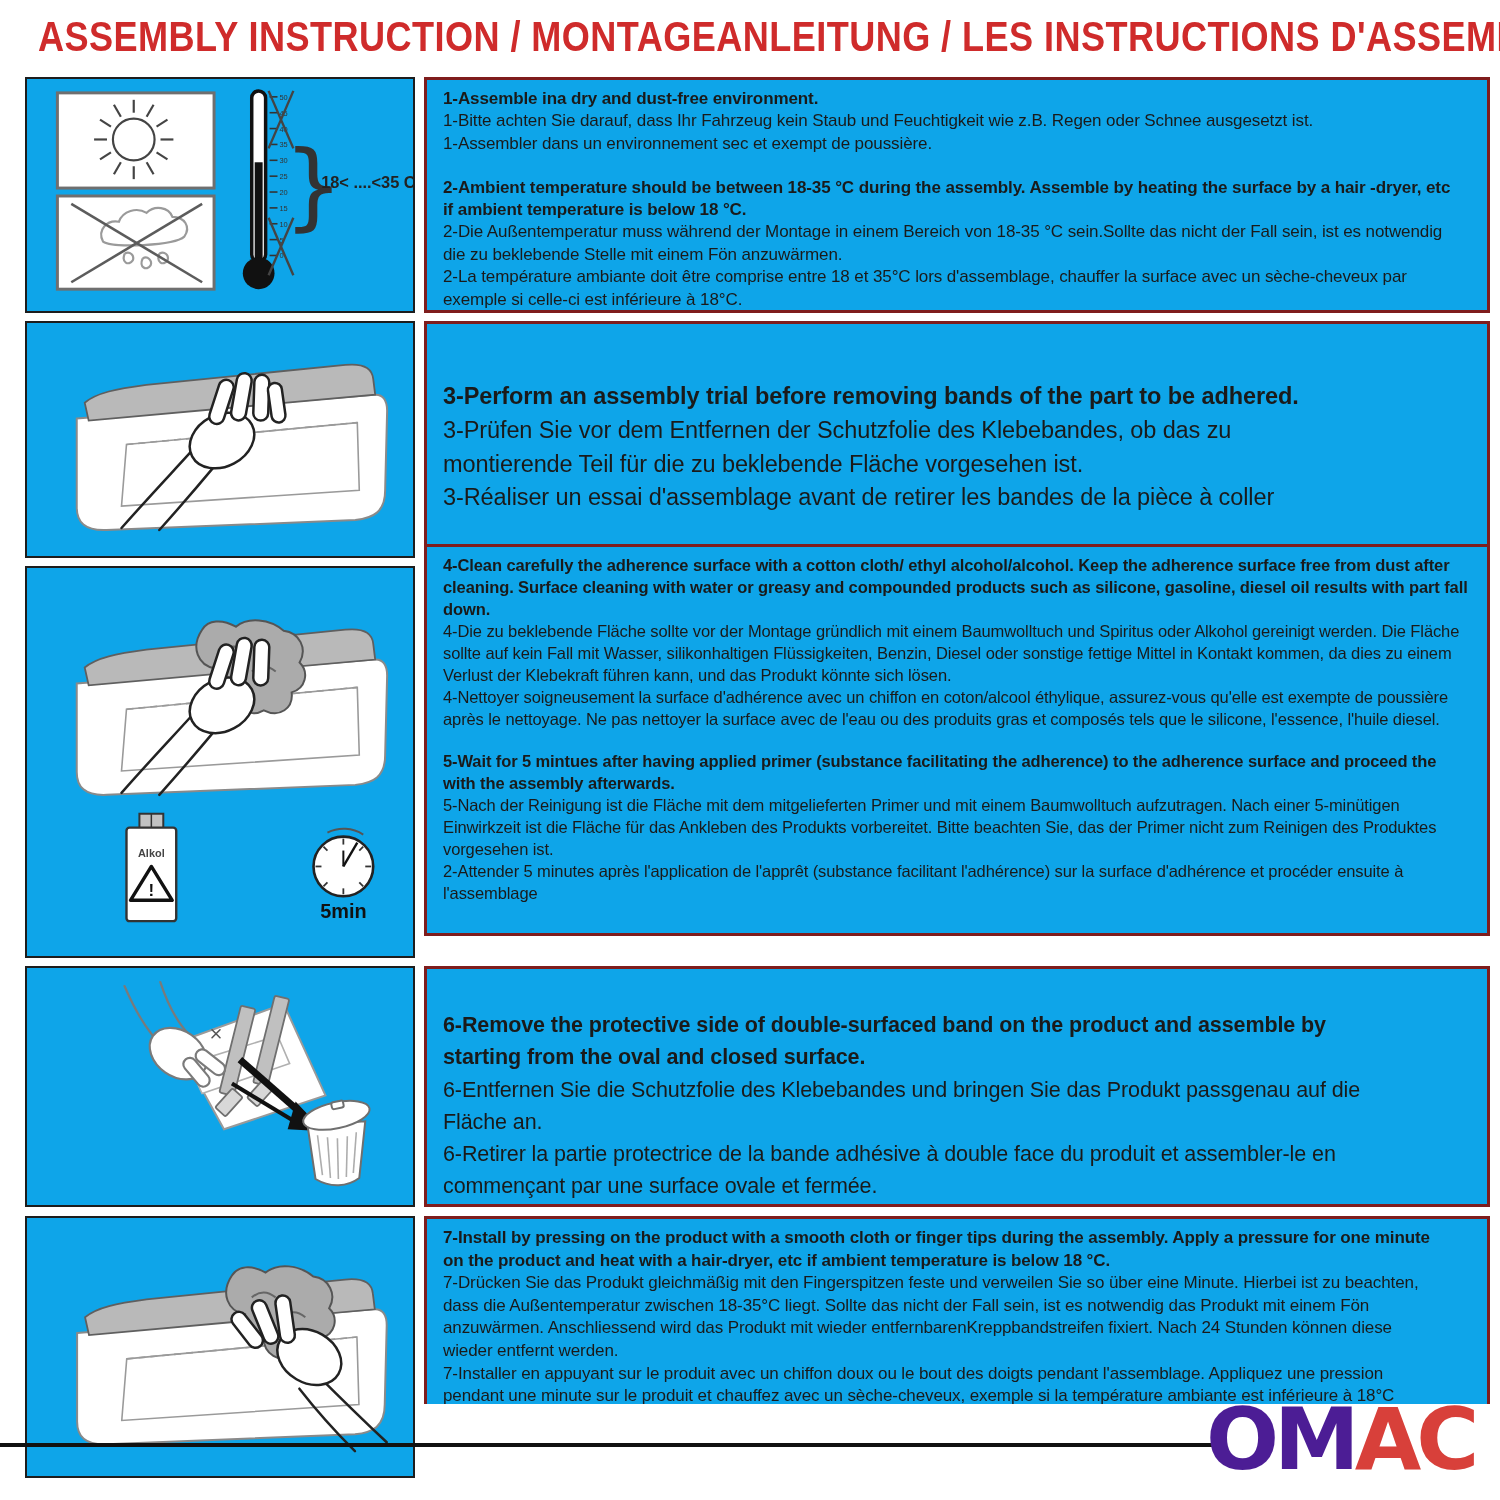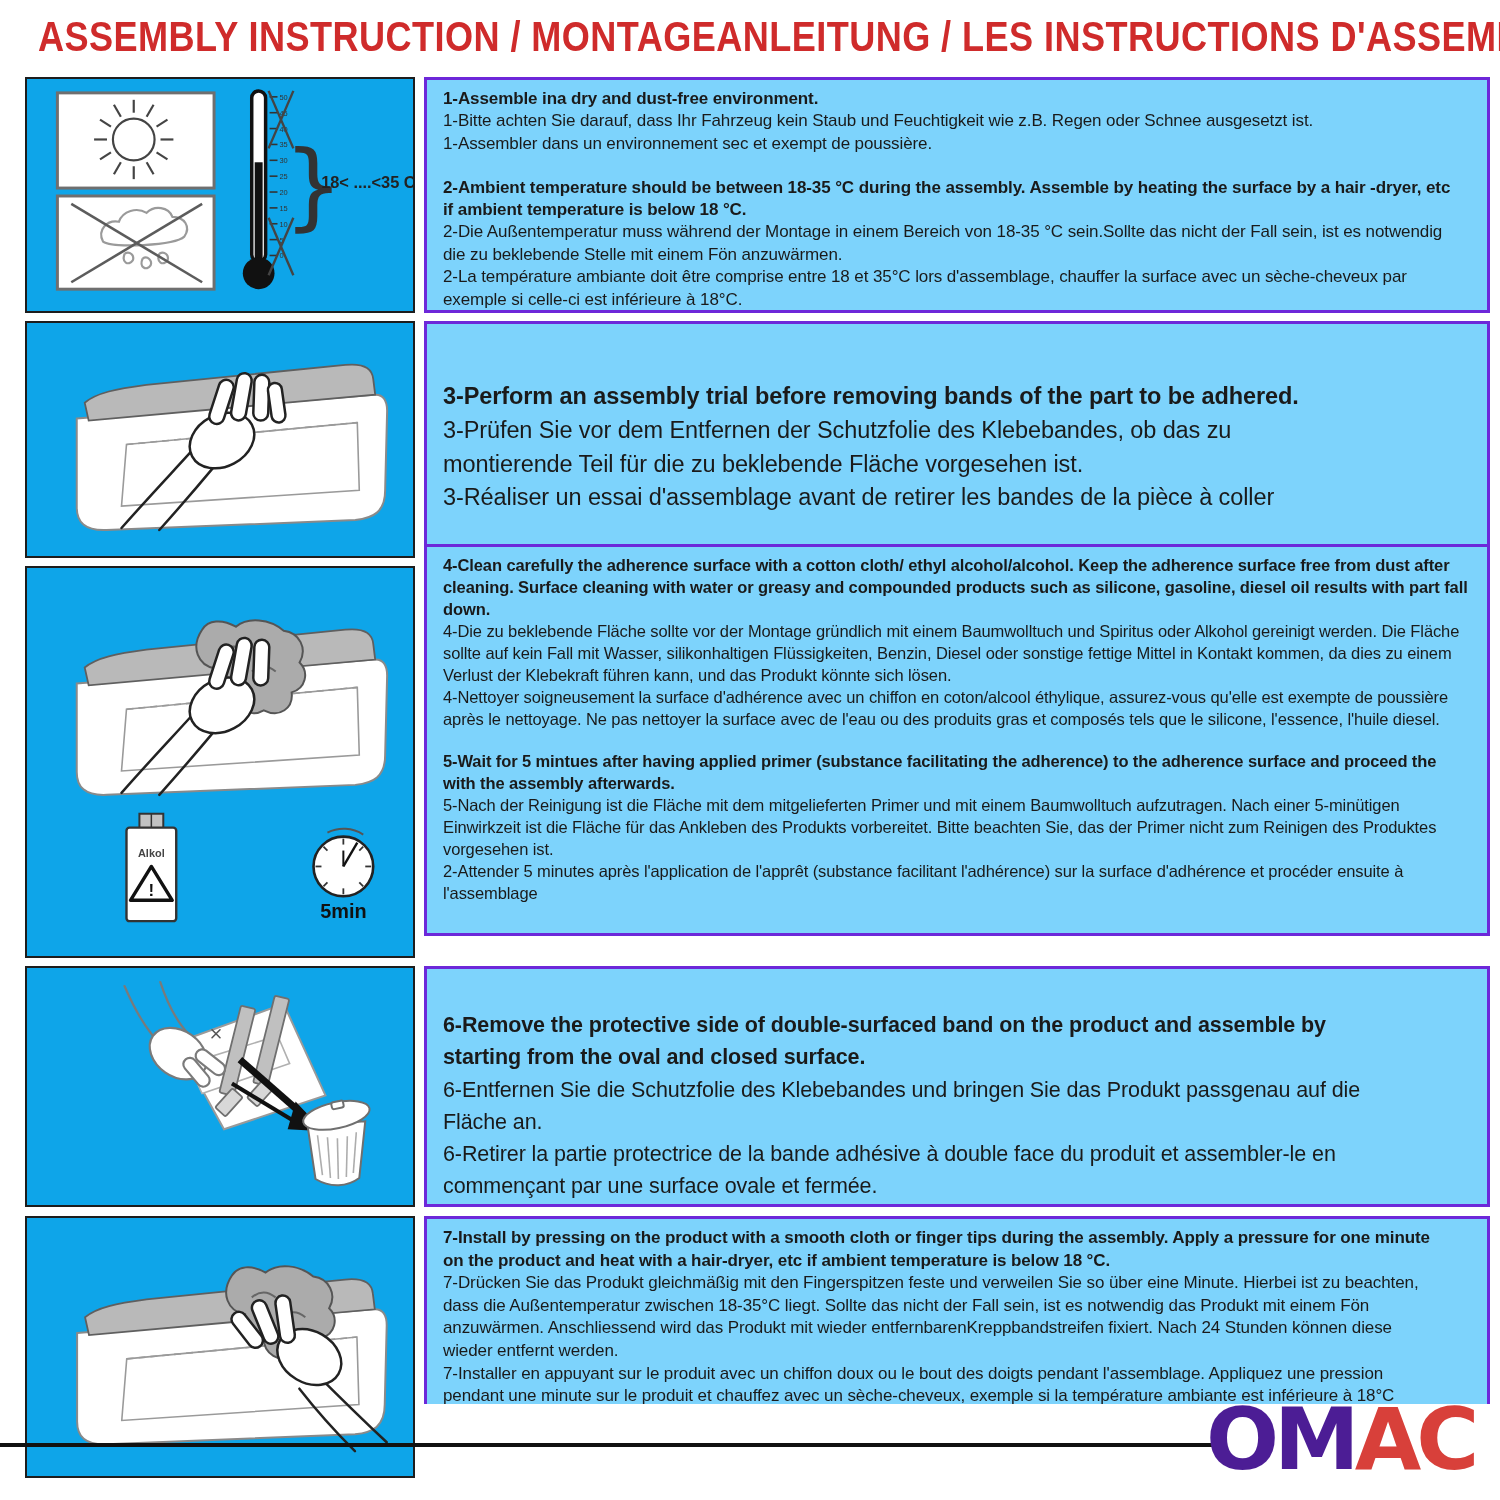--- a/index.html
+++ b/index.html
@@ -2,21 +2,21 @@
 <html><head>
 <meta charset="utf-8">
 <style>
   html,body{margin:0;padding:0;background:#fff;}
   body{width:1500px;height:1500px;position:relative;font-family:"Liberation Sans",sans-serif;color:#1a1a1a;overflow:hidden;}
   .abs{position:absolute;box-sizing:border-box;}
   .page-title{left:38px;top:12px;width:1450px;height:58px;
     font-size:43px;font-weight:700;letter-spacing:.5px;white-space:nowrap;
     transform:scaleX(.84);transform-origin:left top;}
   .illus-box{border:2px solid #1d1d1d;background:#0ea5e9;}
-  .text-box{border:3px solid #6d28d9;background:#7dd3fc;padding:8px 16px;}
+  .text-box{border:3px solid #7f1d1d;background:#0ea5e9;padding:8px 16px;}
   .para{margin:0;letter-spacing:-0.1px;}
   .b{font-weight:700;}
   .gap{margin-top:1.25em;}
   
   .s1 .para{font-size:17px;line-height:1.32;max-width:1010px;}
   .s2 .para{font-size:23.5px;line-height:1.44;max-width:905px;}
   .s2{padding-top:56px;}
   .s3 .para{font-size:16.5px;line-height:1.33;max-width:1025px;}
   .s4 .para{font-size:21.5px;line-height:1.5;max-width:945px;}
   .s4{padding-top:40px;}

